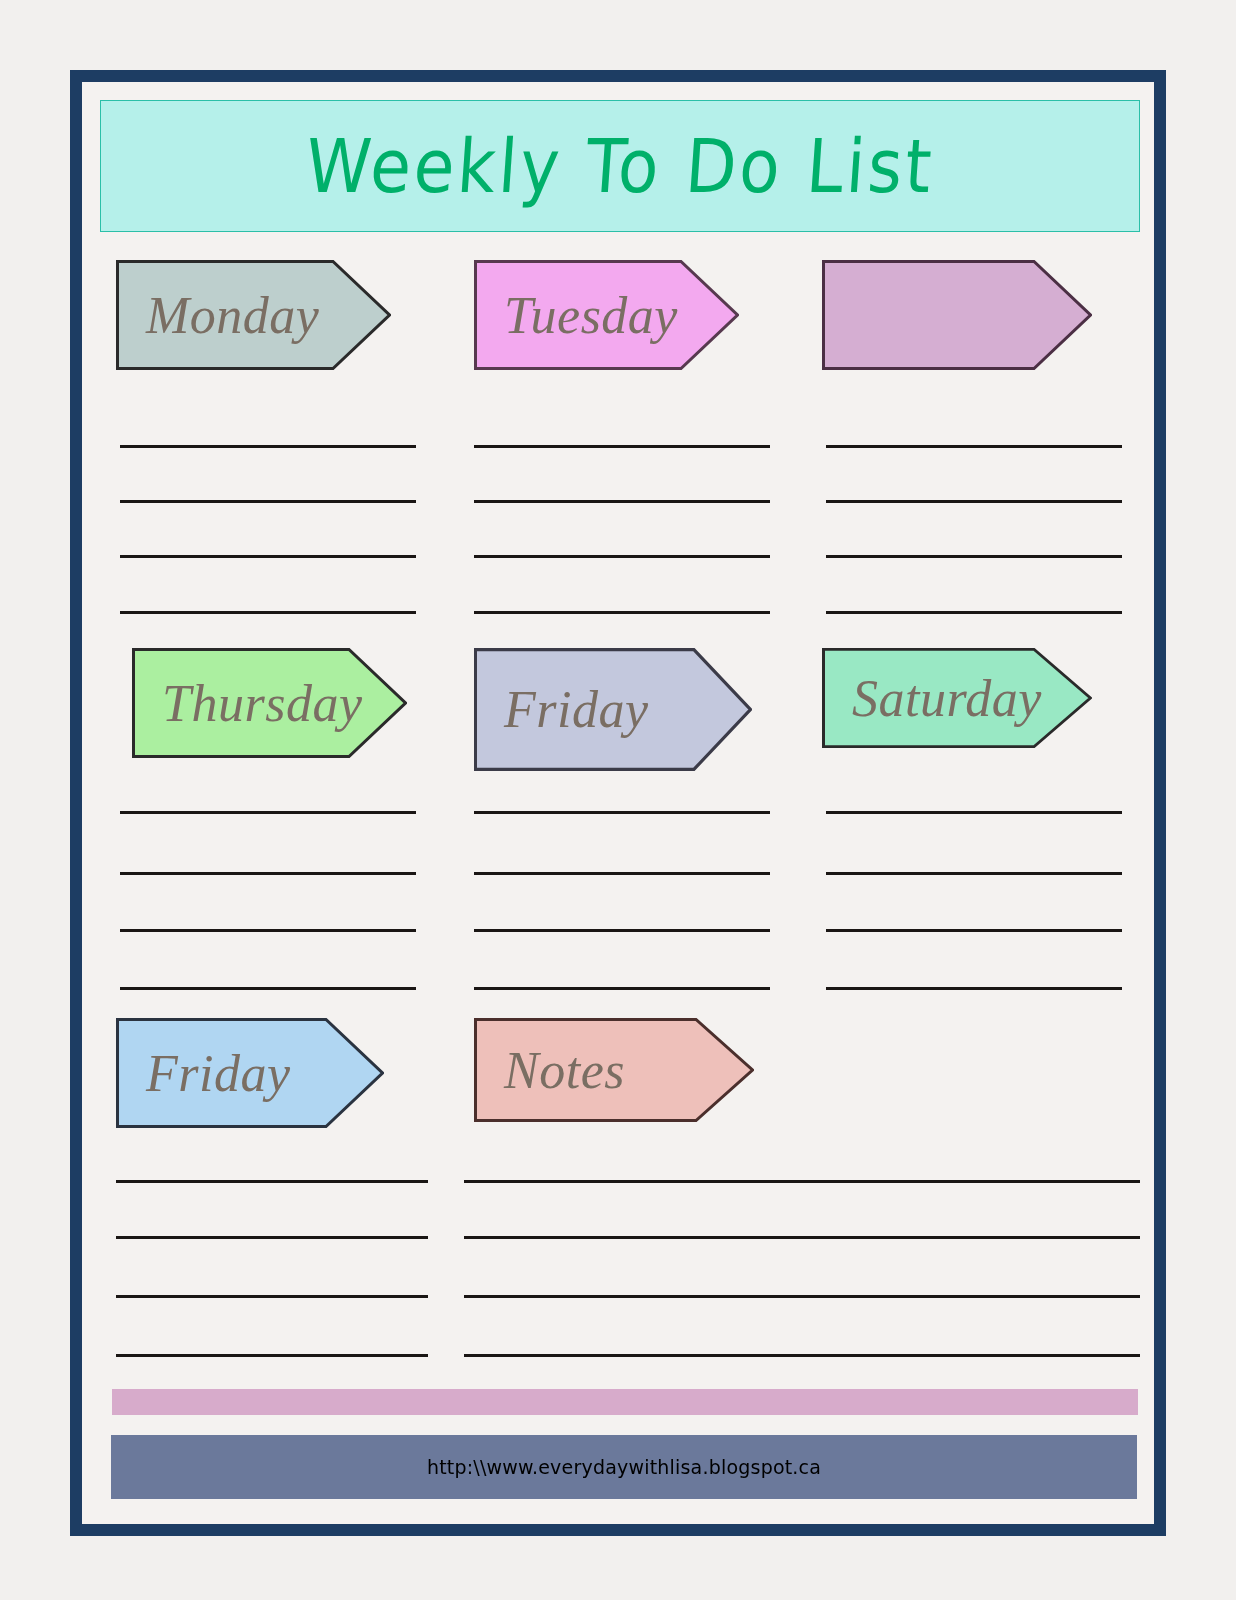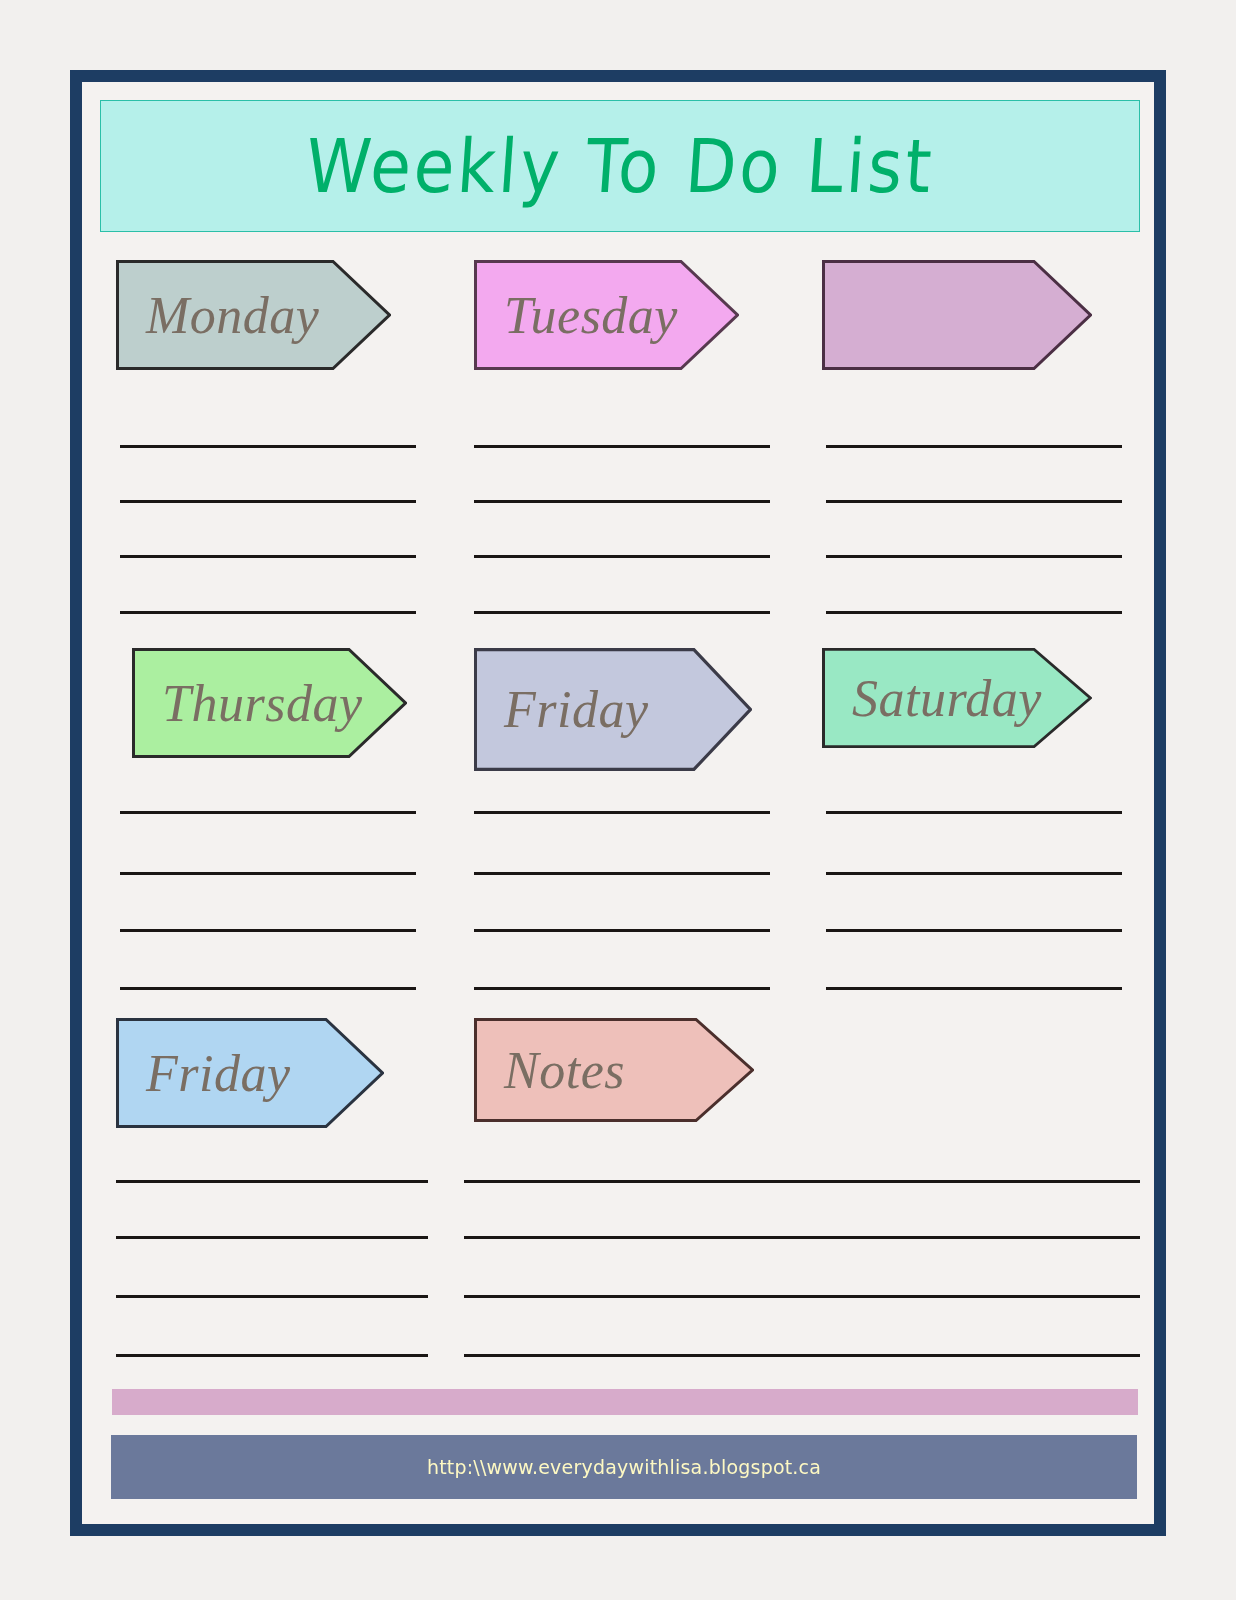--- a/index.html
+++ b/index.html
@@ -108,21 +108,21 @@
   .bar-slate {
     position: absolute;
     background: #6b799b;
     display: flex;
     align-items: center;
     justify-content: center;
   }
   .bar-slate .url {
     font-family: "DejaVu Sans", sans-serif;
     font-size: 19px;
-    color: #fef9c3;
+    color: #000000;
     letter-spacing: 0.2px;
     white-space: nowrap;
   }
 </style>
 </head>
 <body>
 
 <div id="page">
   <div class="frame">
     <div class="frame-inner">

